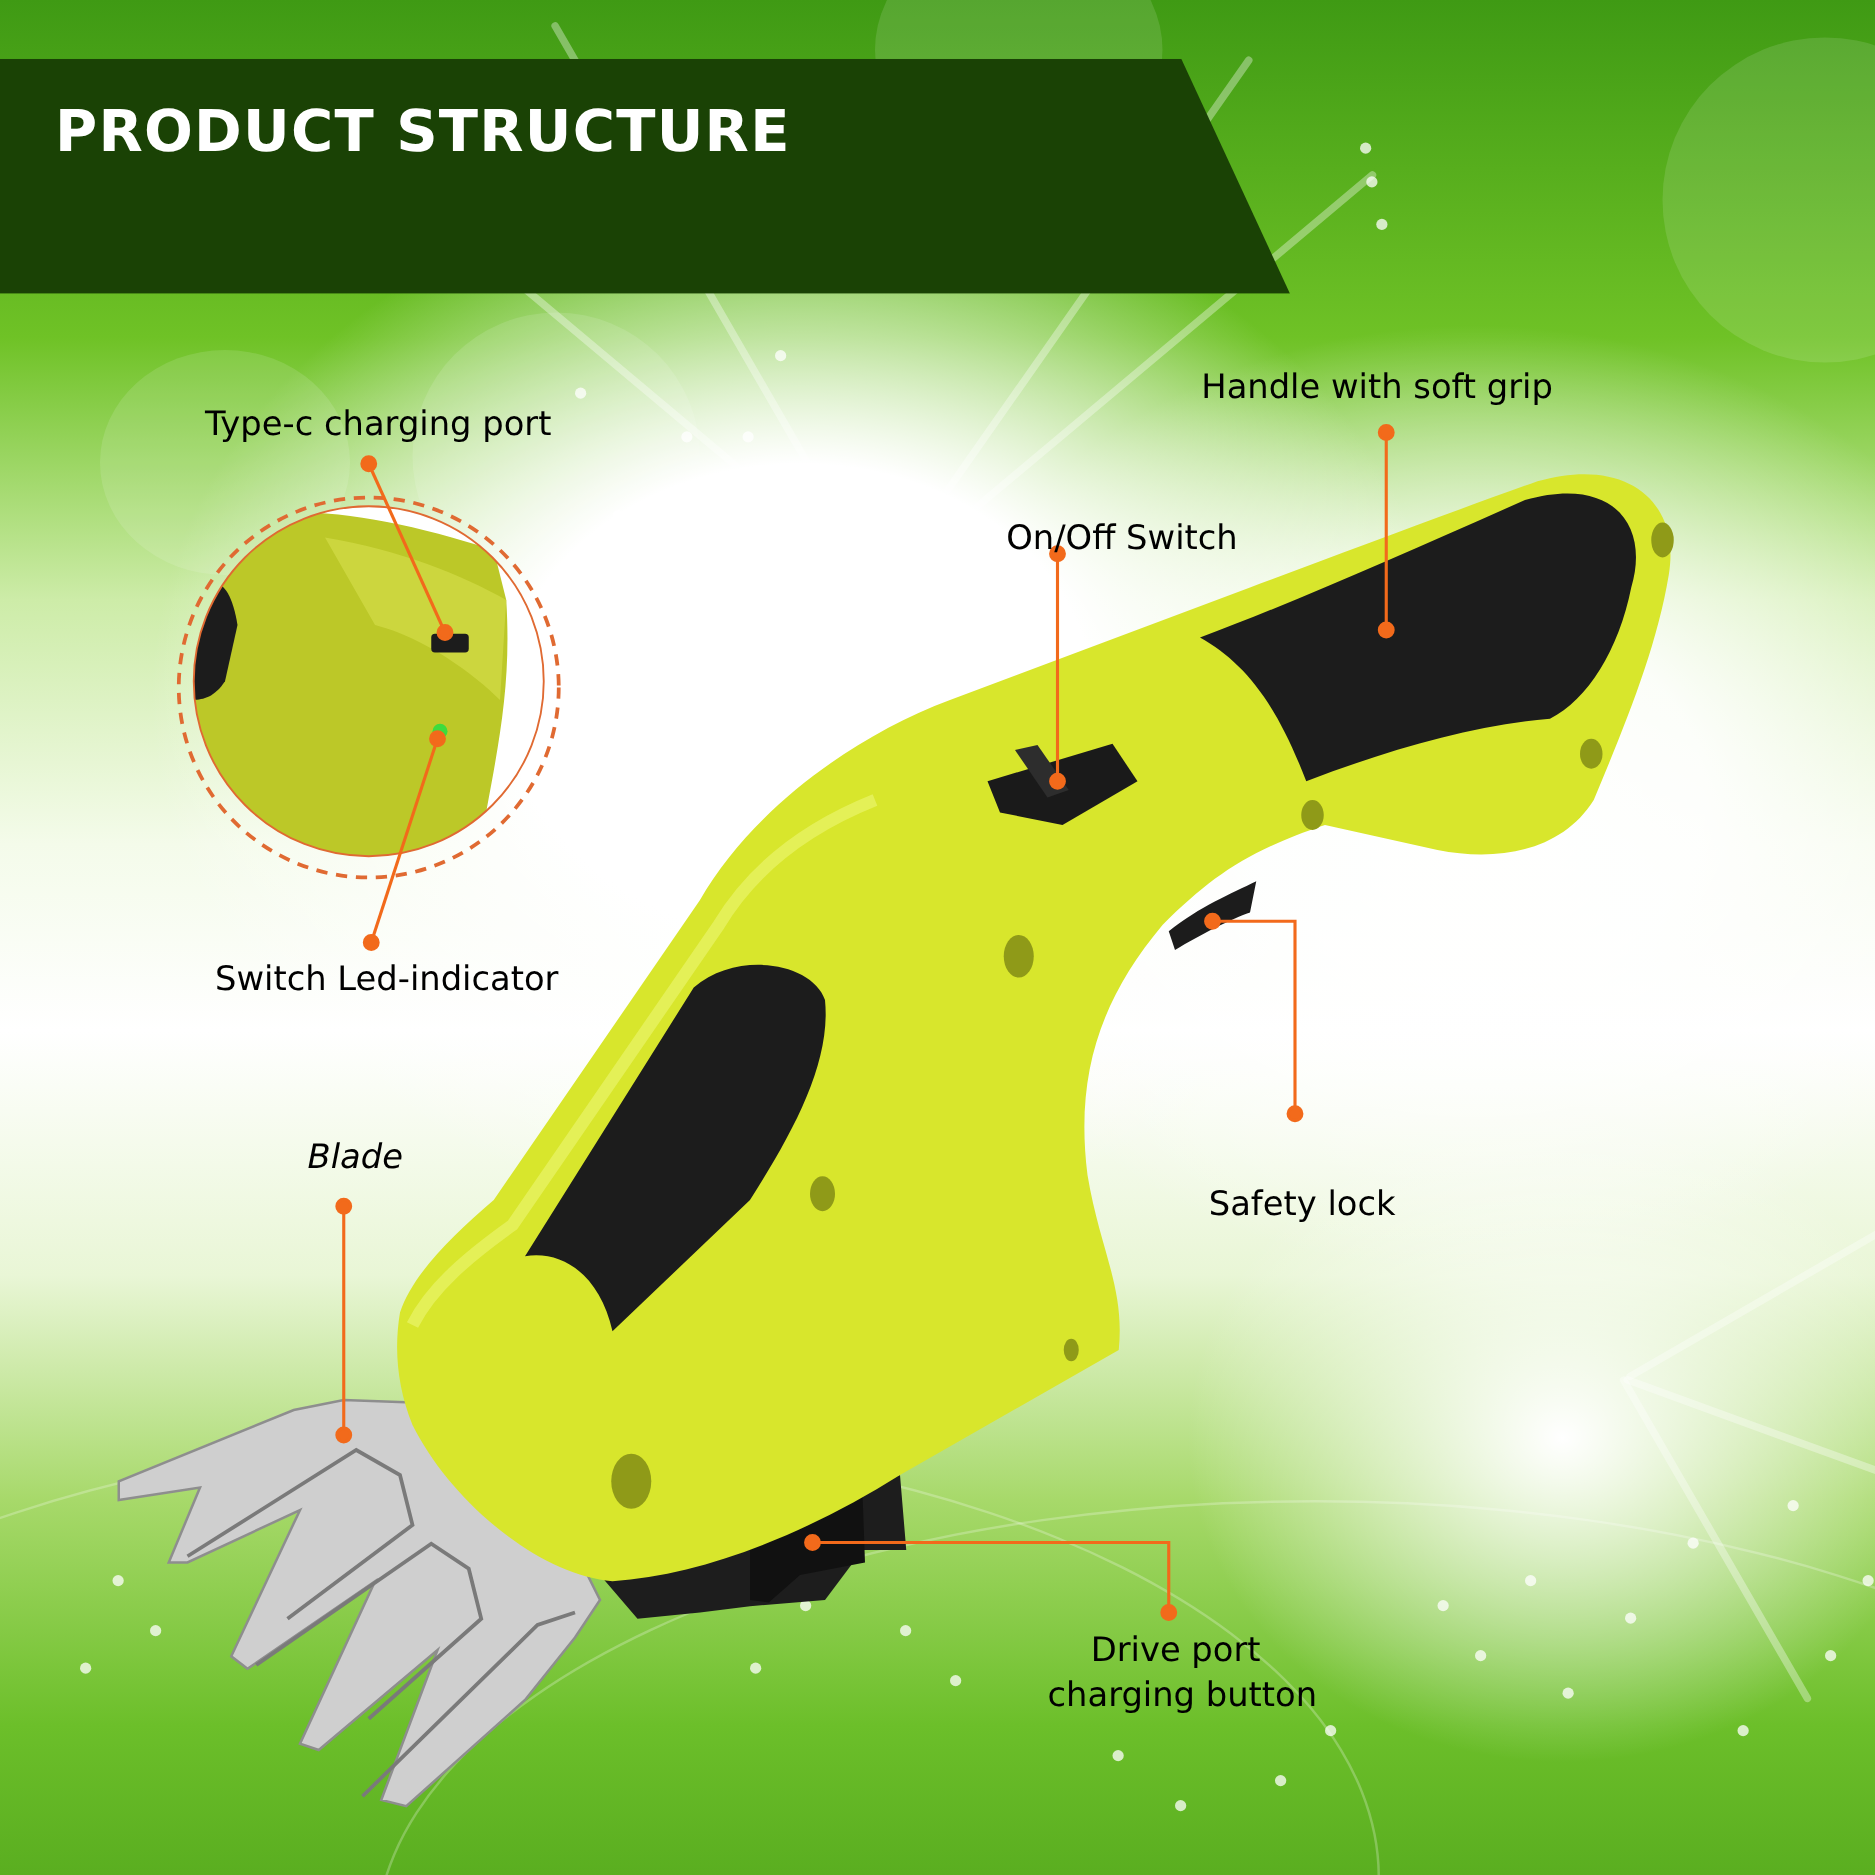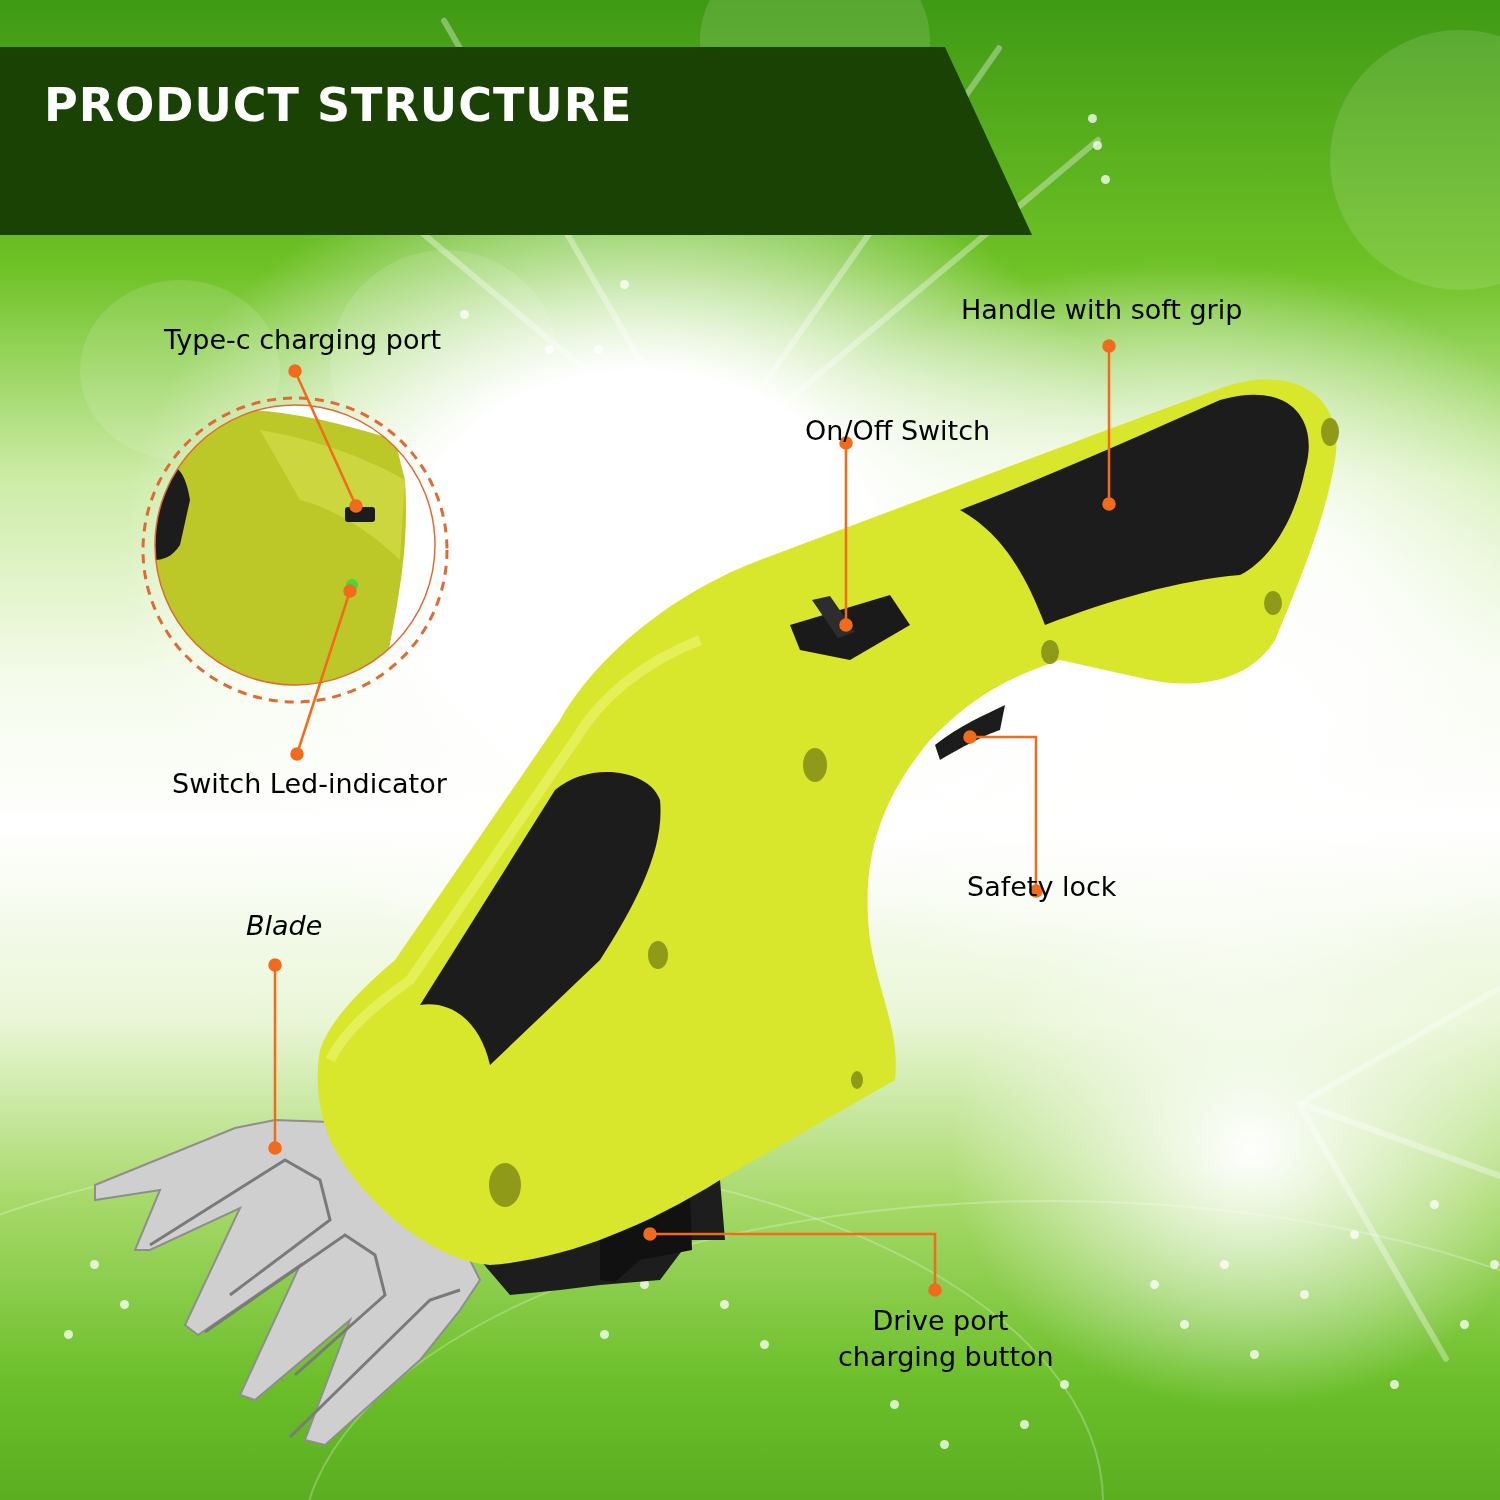--- a/index.html
+++ b/index.html
@@ -173,18 +173,18 @@
 
 <div class="banner"></div>
 <h1 class="banner-title">
   <span>PRODUCT STRUCTURE</span><br>
 </h1>
 
 <div class="label" style="left:164px;top:324px;">Type-c charging port</div>
 <div class="label" style="left:172px;top:768px;">Switch Led-indicator</div>
 <div class="label" style="left:768px;top:415px;margin-left:37px;">On/Off Switch</div>
 <div class="label" style="left:961px;top:294px;">Handle with soft grip</div>
-<div class="label" style="left:967px;top:871px;">Safety lock</div>
+<div class="label" style="left:967px;top:948px;">Safety lock</div>
 <div class="label" style="left:246px;top:910px;font-style:italic;">Blade</div>
 <div class="label center" style="left:838px;top:1303px;width:205px;line-height:36px;">
   <span>Drive port</span><br>
   <span>charging button</span>
 </div>
 
 </body></html>

